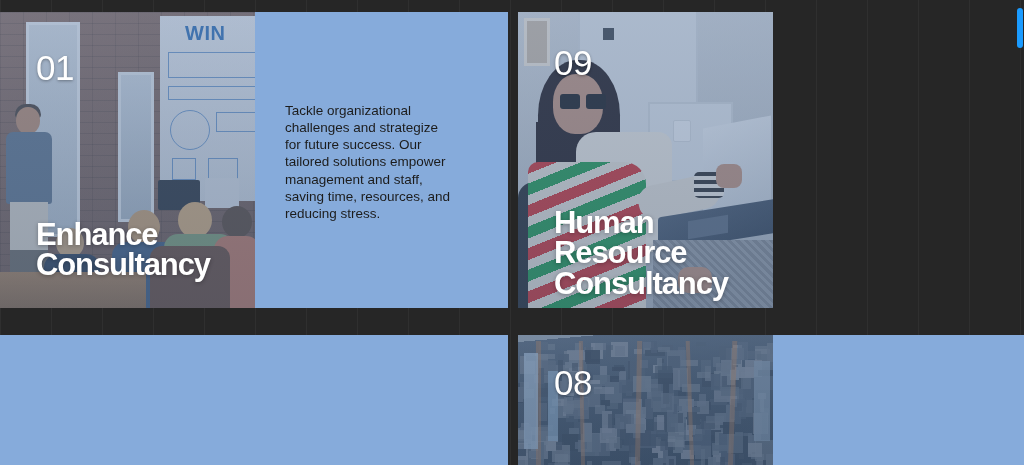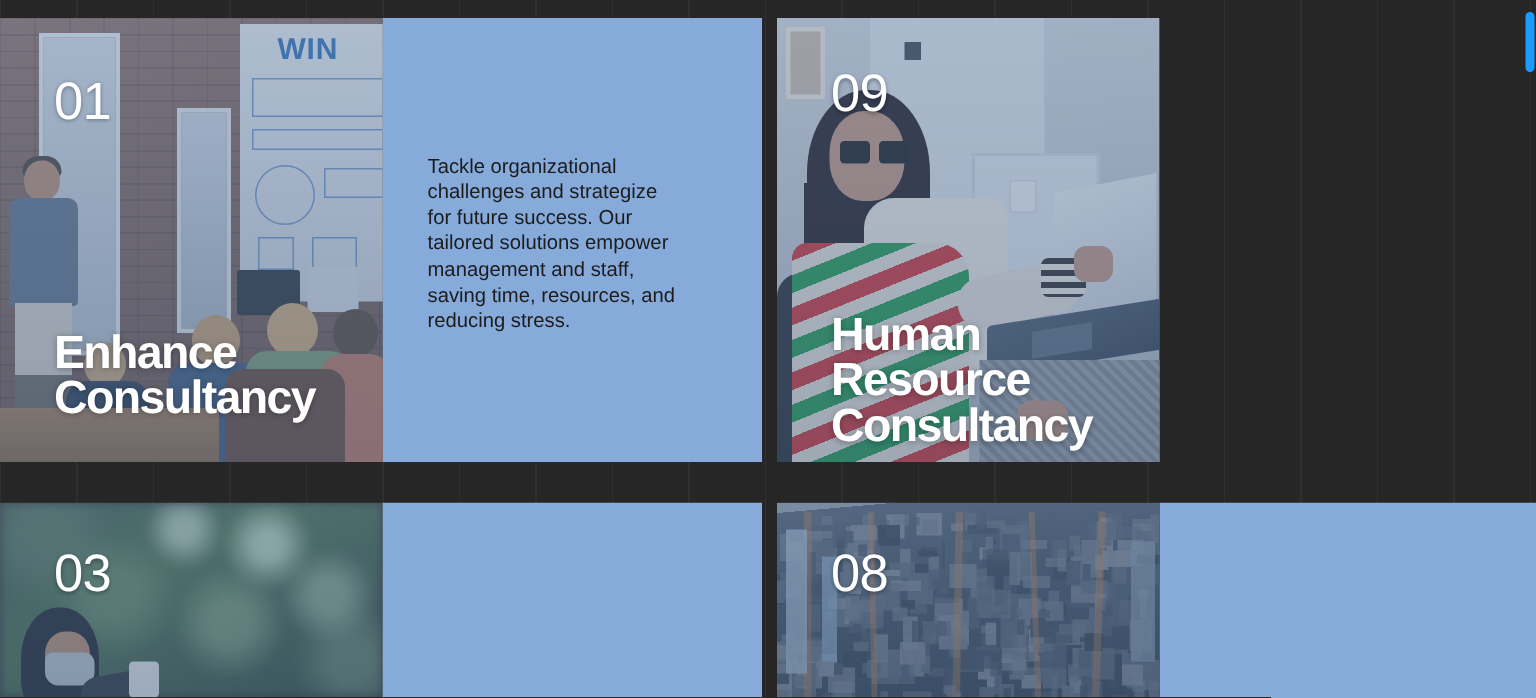--- a/index.html
+++ b/index.html
@@ -281,36 +281,20 @@
       <div class="photo-content">
         <div class="card-number">09</div>
         <div class="card-title" style="white-space:pre-line;">Human
 Resource
 Consultancy</div>
       </div>
     </div>
   </div>
 
   <div class="card" id="card-3">
-    <div class="card-photo">
-      <div class="photo-bg">
-        <div class="p3-bg"></div>
-        <div class="p3-person">
-          <div class="p3-hijab"></div>
-          <div class="p3-face"></div>
-          <div class="p3-mask"></div>
-          <div class="p3-arm"></div>
-          <div class="p3-cup"></div>
-        </div>
-      </div>
-      <div class="photo-tint"></div>
-      <div class="photo-content">
-        <div class="card-number">03</div>
-      </div>
-    </div>
     <div class="card-panel">
       <p class="card-desc"></p>
     </div>
   </div>
 
   <div class="card" id="card-4">
     <div class="card-photo">
       <div class="photo-bg">
         <div class="p4-bg"></div>
         <div class="p4-blocks" id="city-blocks">

